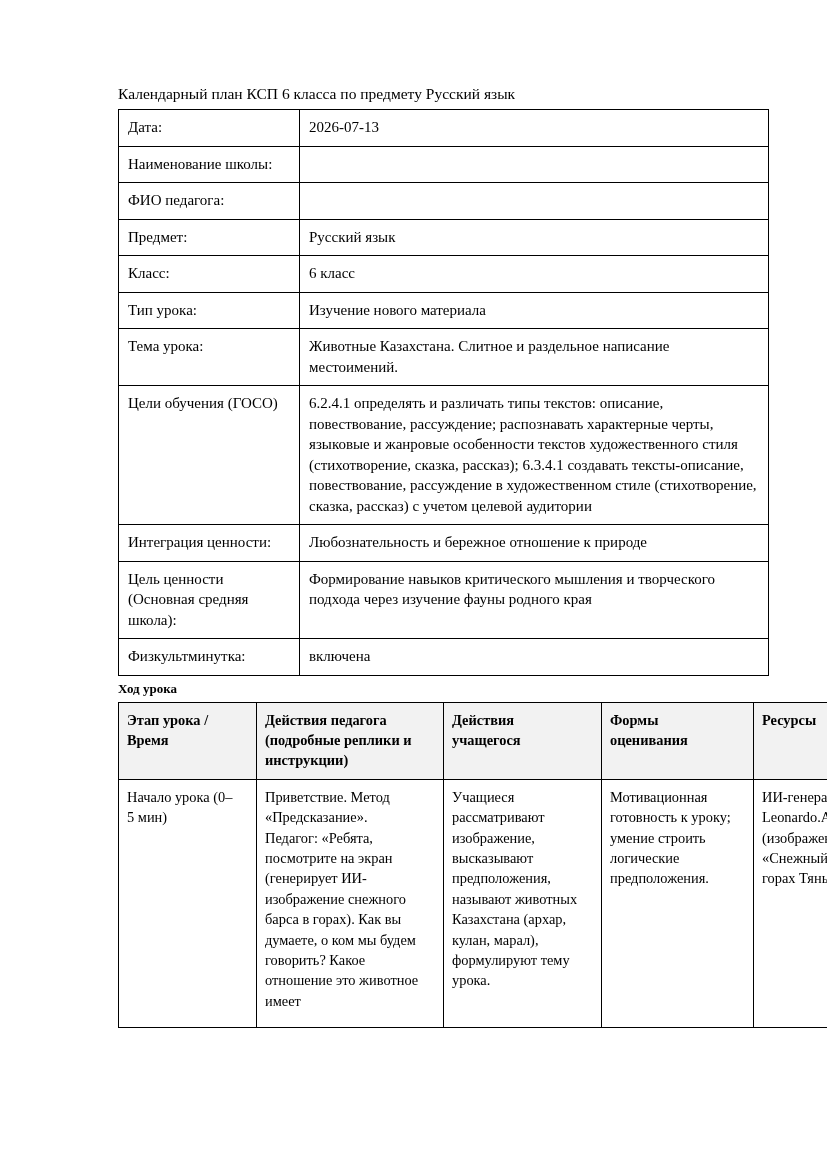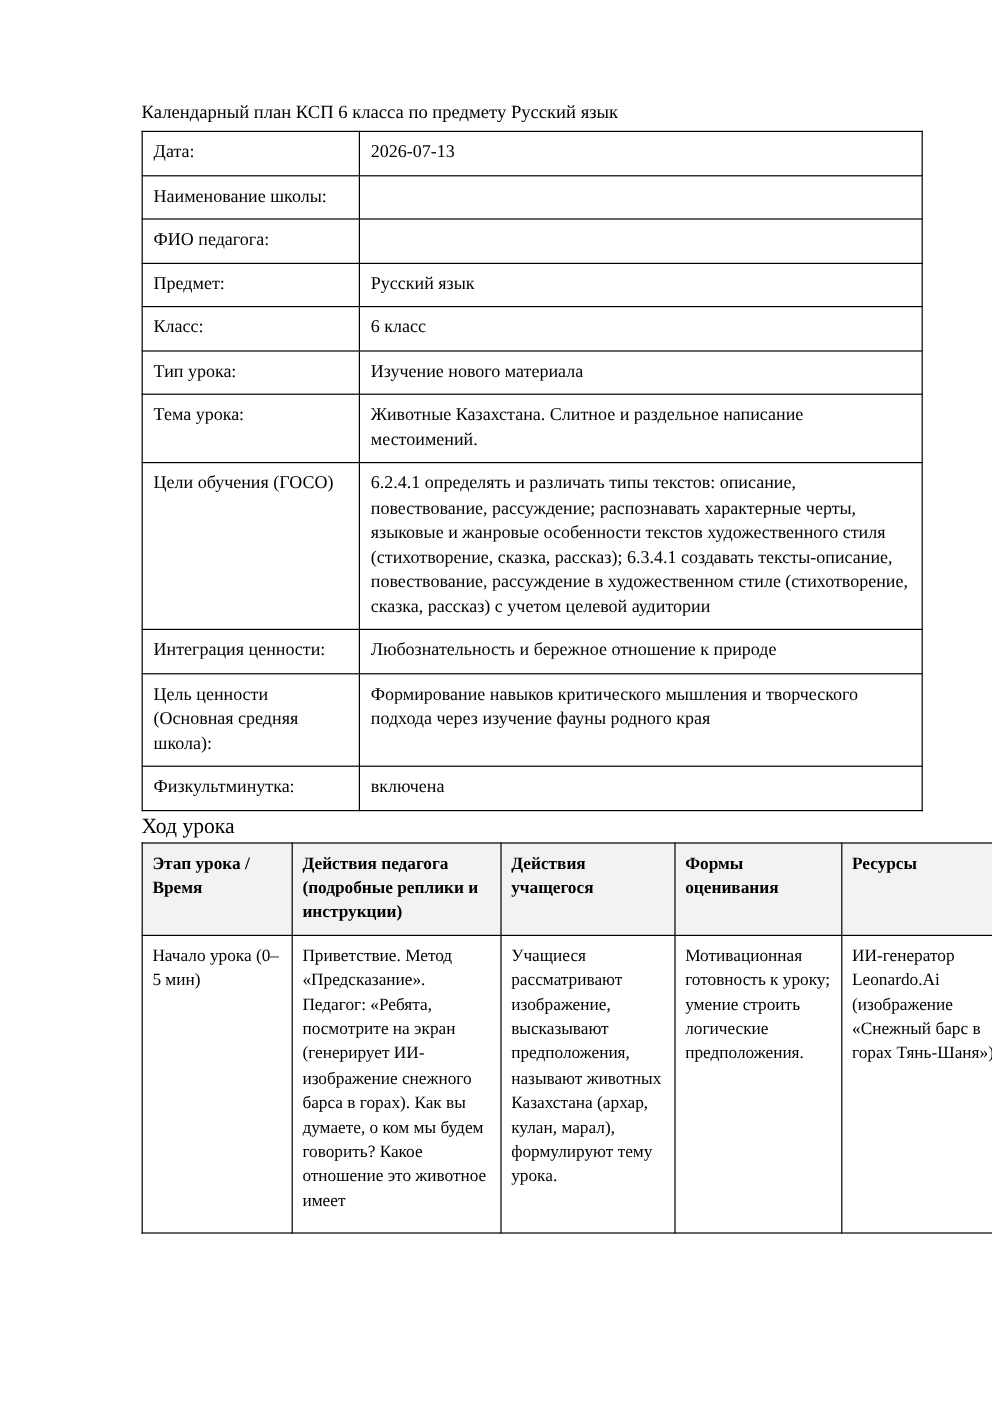--- a/index.html
+++ b/index.html
@@ -40,28 +40,29 @@
     vertical-align: top;
   }
   table.info-table td.label {
     width: 162px;
   }
   tr.section-row td {
     background: #f2f2f2;
     font-weight: bold;
   }
   .sub-title {
-    font-size: 18px;
+    font-size: 13px;
     line-height: 19px;
     margin: 3px 0 4px 0;
+    font-weight: bold;
   }
   table.flow-table th,
   table.flow-table td {
     border: 1px solid #000000;
-    padding: 7px 7px 8px 8px;
+    padding: 7px 20px 8px 8px;
     font-size: 14.4px;
     line-height: 20.4px;
     vertical-align: top;
     text-align: left;
     word-wrap: break-word;
     overflow-wrap: break-word;
   }
   table.flow-table th {
     background: #f2f2f2;
     font-weight: bold;

